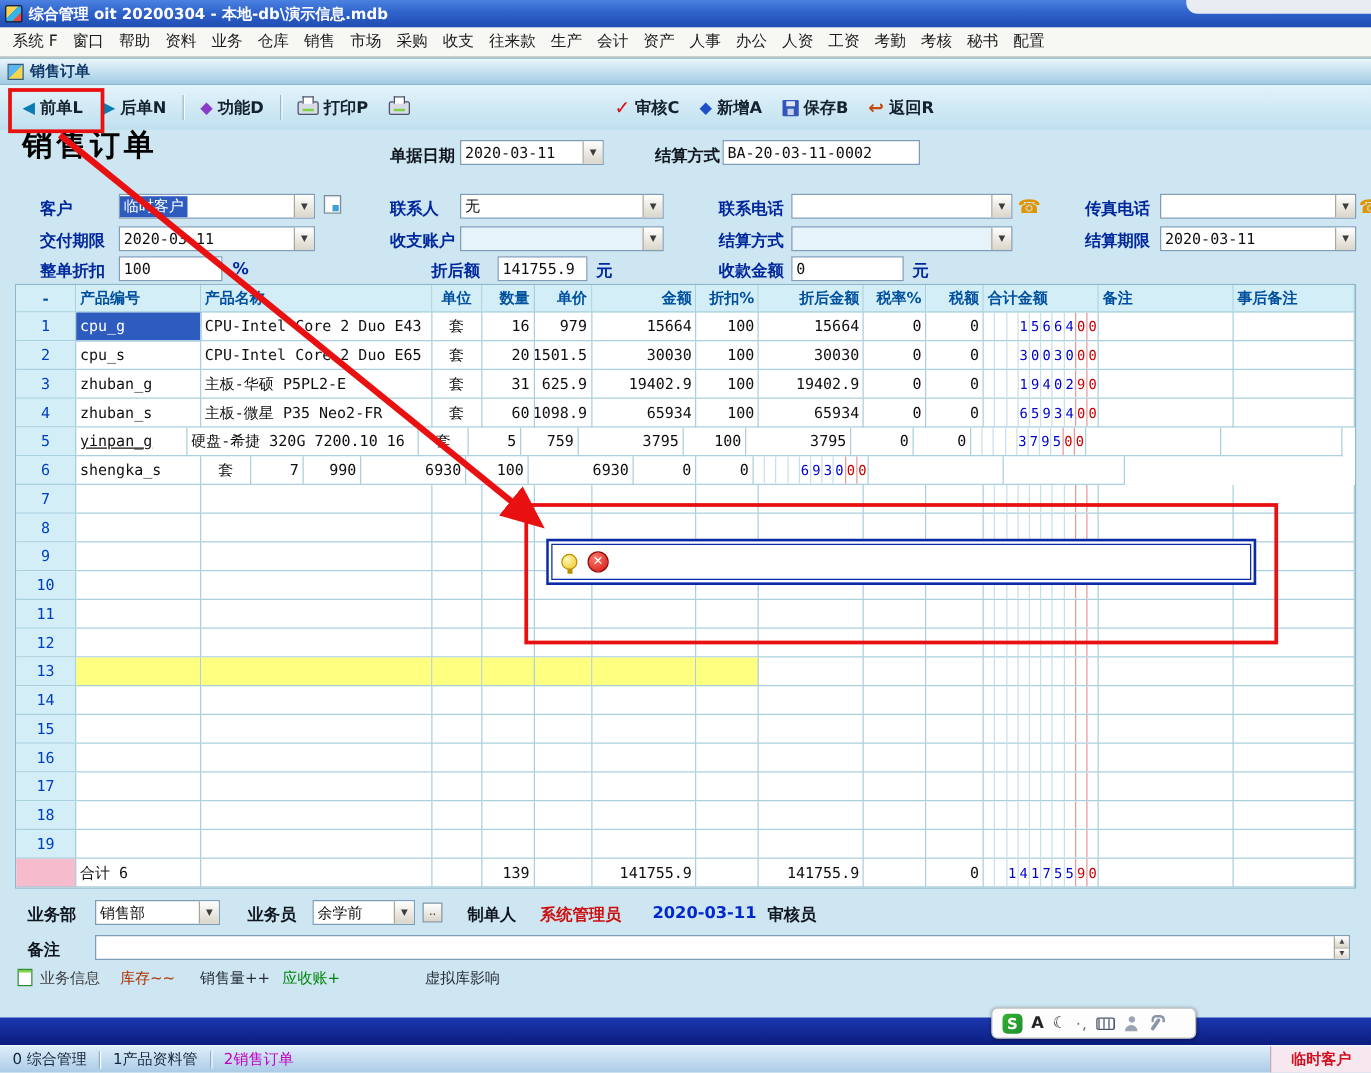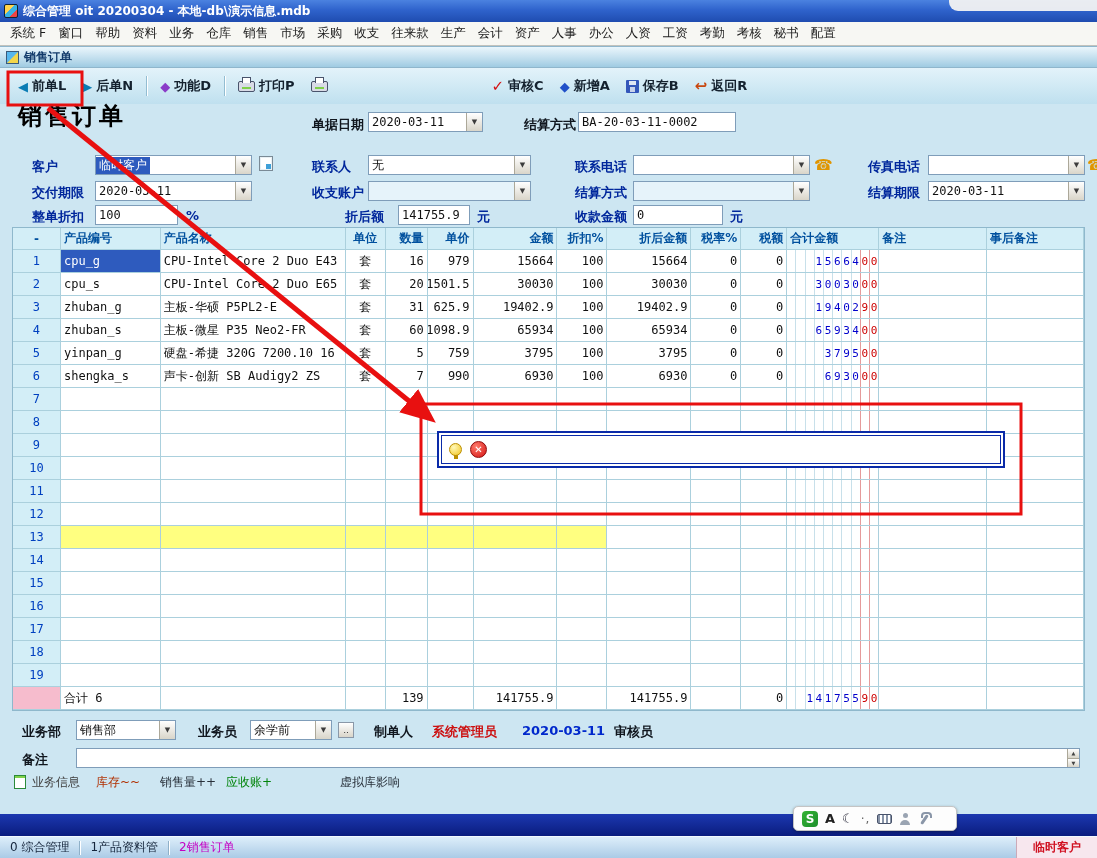--- a/index.html
+++ b/index.html
@@ -420,21 +420,21 @@
           <span class="dg">3</span>
           <span class="dg">4</span>
           <span class="dg dec">0</span>
           <span class="dg dec">0</span>
         </div>
         <div class="td a-l" style="width: 108px;"></div>
         <div class="td a-l" style="width: 97px;"></div>
       </div>
       <div class="tr">
         <div class="td a-c rn" style="width: 48px;">5</div>
-        <div class="td a-l" style="width: 100px;">yinpan_g</div>
+        <div class="td a-l" style="width: 89px; text-decoration: underline;">yinpan_g</div>
         <div class="td a-l" style="width: 185px;">硬盘-希捷 320G 7200.10 16</div>
         <div class="td a-c" style="width: 40px;">套</div>
         <div class="td a-r" style="width: 42px;">5</div>
         <div class="td a-r" style="width: 46px;">759</div>
         <div class="td a-r" style="width: 84px;">3795</div>
         <div class="td a-r" style="width: 50px;">100</div>
         <div class="td a-r" style="width: 84px;">3795</div>
         <div class="td a-r" style="width: 50px;">0</div>
         <div class="td a-r" style="width: 46px;">0</div>
         <div class="td a-l dgrid" style="width: 92px;">
@@ -448,21 +448,20 @@
           <span class="dg">5</span>
           <span class="dg dec">0</span>
           <span class="dg dec">0</span>
         </div>
         <div class="td a-l" style="width: 108px;"></div>
         <div class="td a-l" style="width: 97px;"></div>
       </div>
       <div class="tr">
         <div class="td a-c rn" style="width: 48px;">6</div>
         <div class="td a-l" style="width: 100px;">shengka_s</div>
-        <div class="td a-l" style="width: 185px;">声卡-创新 SB Audigy2 ZS</div>
         <div class="td a-c" style="width: 40px;">套</div>
         <div class="td a-r" style="width: 42px;">7</div>
         <div class="td a-r" style="width: 46px;">990</div>
         <div class="td a-r" style="width: 84px;">6930</div>
         <div class="td a-r" style="width: 50px;">100</div>
         <div class="td a-r" style="width: 84px;">6930</div>
         <div class="td a-r" style="width: 50px;">0</div>
         <div class="td a-r" style="width: 46px;">0</div>
         <div class="td a-l dgrid" style="width: 92px;">
           <span class="dg"></span>

